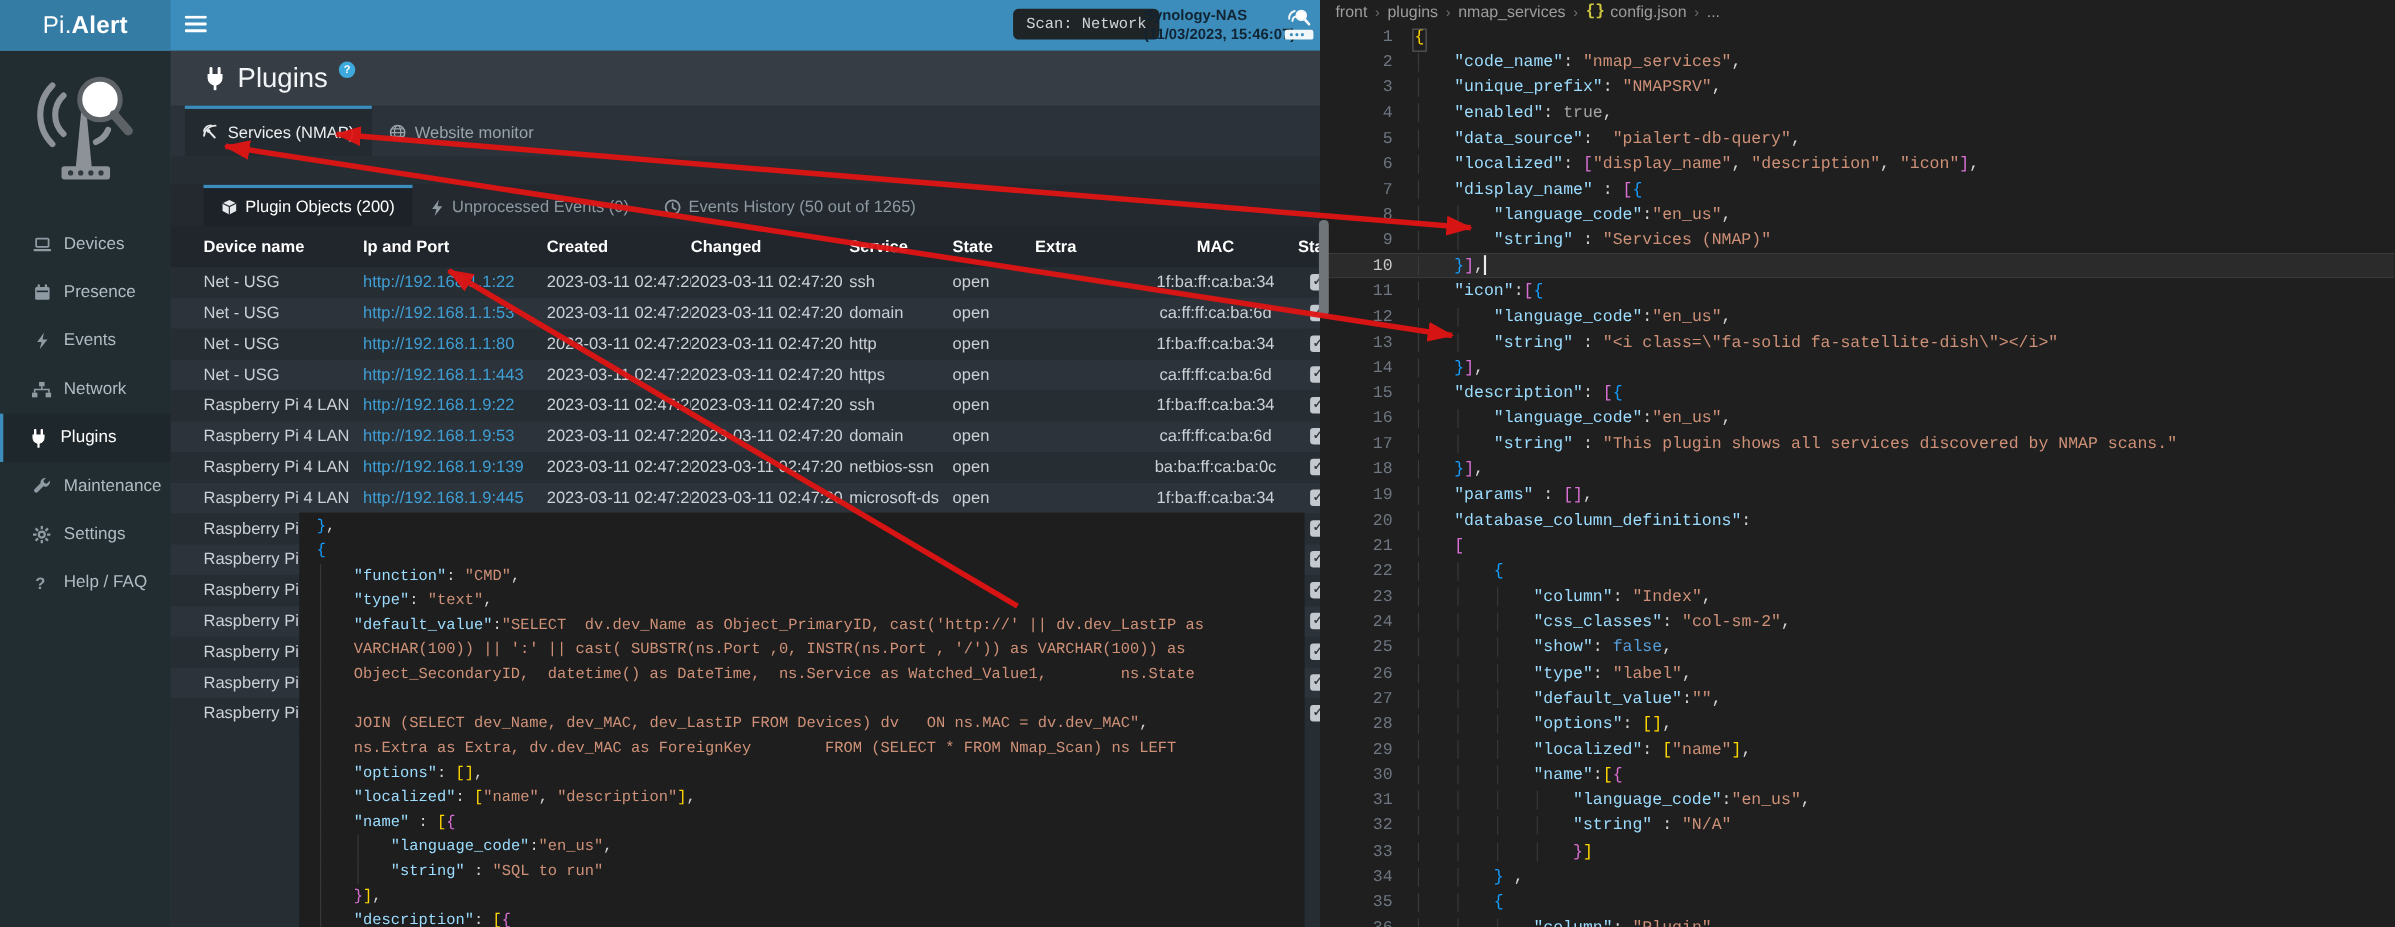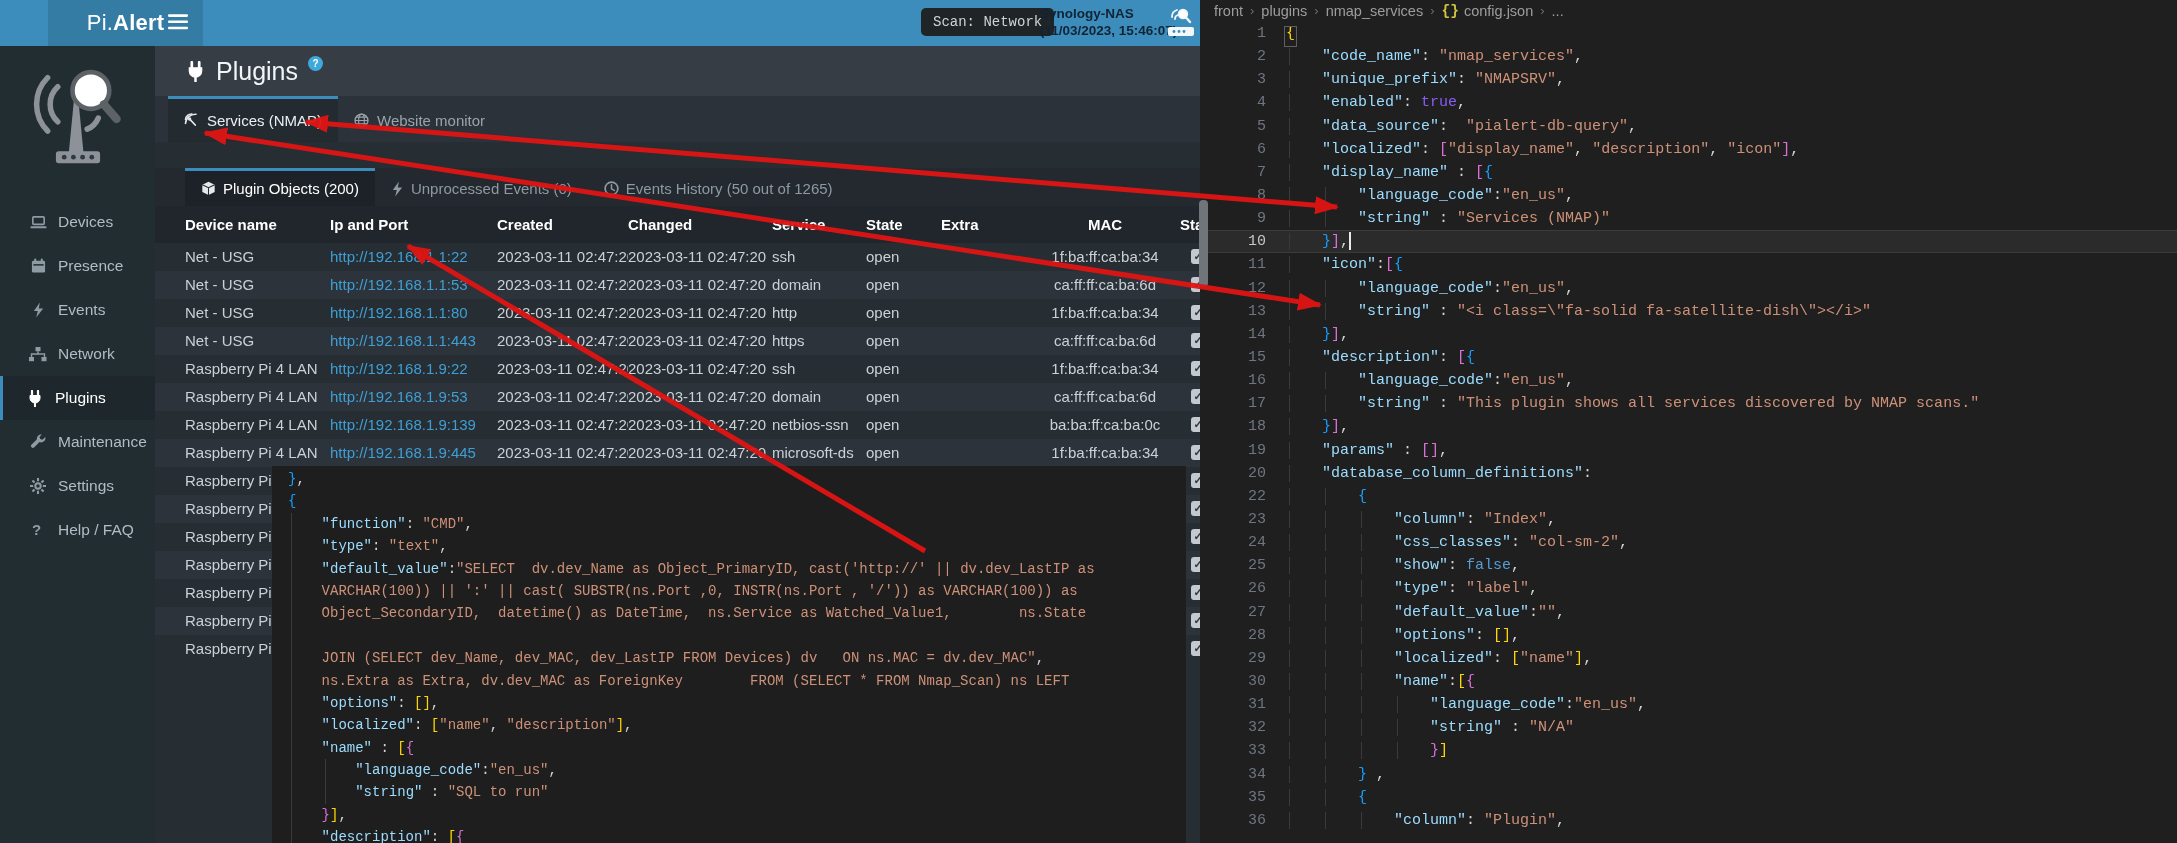--- a/index.html
+++ b/index.html
@@ -2,21 +2,21 @@
 <html><head>
 <meta charset="utf-8">
 <style>
   html,body{margin:0;padding:0;background:#14181b;}
   #stage{position:relative;width:2177px;height:843px;overflow:hidden;
          font-family:"Liberation Sans",sans-serif;-webkit-font-smoothing:antialiased;}
   
   #app{position:absolute;left:0;top:0;width:1200px;height:843px;overflow:hidden;background:#363d44;}
   .topbar{position:absolute;left:0;top:0;width:1200px;height:46px;background:#3c8dbc;z-index:5;}
   .logo-box{position:absolute;left:0;top:0;width:155px;height:46px;background:#357ca5;color:#fff;
-            display:flex;align-items:center;justify-content:center;font-size:22px;letter-spacing:.2px;margin-left:48px;}
+            display:flex;align-items:center;justify-content:center;font-size:22px;letter-spacing:.2px;}
   .logo-box b{font-weight:700;}
   .hamburger{position:absolute;left:168px;top:14px;width:20px;height:18px;color:#fff;cursor:pointer;}
   .scan-badge{position:absolute;left:921px;top:8px;height:22px;padding:3px 12px;background:#1f2427;
               border-radius:5px;color:#cfd4d8;font-family:"Liberation Mono",monospace;font-size:14px;line-height:22px;}
   .nas-block{position:absolute;left:1040px;top:5px;color:#102433;font-size:13.5px;font-weight:700;line-height:17px;}
   .nas-icon{position:absolute;left:1166px;top:7px;width:30px;height:32px;color:#f2f7fa;}
   
   #sidebar{position:absolute;left:0;top:46px;width:155px;height:797px;background:#222d32;z-index:4;}
   .side-logo{display:flex;justify-content:center;padding:14px 0 8px 0;}
   .side-menu{margin-top:14px;}
@@ -544,37 +544,38 @@
         </span>
         <span class="crumb-sep">›</span>
         <span class="crumb" style="display: inline-flex; gap: 5px; align-items: center;">
           <span>...</span>
         </span>
       </div>
     <div id="editor-lines">
         <div class="ed-line"><span class="ln">1</span><span class="code"><span class="bbox"></span><span style="color: rgb(255, 215, 0);">{</span></span></div>
         <div class="ed-line"><span class="ln">2</span><span class="code"><span class="indent-guide" style="left: 3px;"></span><span>    </span><span style="color: rgb(156, 220, 254);">"code_name"</span><span>: </span><span style="color: rgb(206, 145, 120);">"nmap_services"</span><span>,</span></span></div>
         <div class="ed-line"><span class="ln">3</span><span class="code"><span class="indent-guide" style="left: 3px;"></span><span>    </span><span style="color: rgb(156, 220, 254);">"unique_prefix"</span><span>: </span><span style="color: rgb(206, 145, 120);">"NMAPSRV"</span><span>,</span></span></div>
-        <div class="ed-line"><span class="ln">4</span><span class="code"><span class="indent-guide" style="left: 3px;"></span><span>    </span><span style="color: rgb(156, 220, 254);">"enabled"</span><span>: </span><span style="color: #8b5cf6;">true</span><span>,</span></span></div>
+        <div class="ed-line"><span class="ln">4</span><span class="code"><span class="indent-guide" style="left: 3px;"></span><span>    </span><span style="color: rgb(156, 220, 254);">"enabled"</span><span>: </span><span style="color: #a3a3a3;">true</span><span>,</span></span></div>
         <div class="ed-line"><span class="ln">5</span><span class="code"><span class="indent-guide" style="left: 3px;"></span><span>    </span><span style="color: rgb(156, 220, 254);">"data_source"</span><span>:  </span><span style="color: rgb(206, 145, 120);">"pialert-db-query"</span><span>,</span></span></div>
         <div class="ed-line"><span class="ln">6</span><span class="code"><span class="indent-guide" style="left: 3px;"></span><span>    </span><span style="color: rgb(156, 220, 254);">"localized"</span><span>: </span><span style="color: rgb(218, 112, 214);">[</span><span style="color: rgb(206, 145, 120);">"display_name"</span><span>, </span><span style="color: rgb(206, 145, 120);">"description"</span><span>, </span><span style="color: rgb(206, 145, 120);">"icon"</span><span style="color: rgb(218, 112, 214);">]</span><span>,</span></span></div>
         <div class="ed-line"><span class="ln">7</span><span class="code"><span class="indent-guide" style="left: 3px;"></span><span>    </span><span style="color: rgb(156, 220, 254);">"display_name"</span><span> : </span><span style="color: rgb(218, 112, 214);">[</span><span style="color: rgb(23, 159, 255);">{</span></span></div>
         <div class="ed-line"><span class="ln">8</span><span class="code"><span class="indent-guide" style="left: 3px;"></span><span class="indent-guide" style="left: 39px;"></span><span>        </span><span style="color: rgb(156, 220, 254);">"language_code"</span><span>:</span><span style="color: rgb(206, 145, 120);">"en_us"</span><span>,</span></span></div>
         <div class="ed-line"><span class="ln">9</span><span class="code"><span class="indent-guide" style="left: 3px;"></span><span class="indent-guide" style="left: 39px;"></span><span>        </span><span style="color: rgb(156, 220, 254);">"string"</span><span> : </span><span style="color: rgb(206, 145, 120);">"Services (NMAP)"</span></span></div>
         <div class="ed-line cur"><span class="ln">10</span><span class="code"><span class="indent-guide" style="left: 3px;"></span><span>    </span><span style="color: rgb(23, 159, 255);">}</span><span style="color: rgb(218, 112, 214);">]</span><span>,</span><span class="cursor"></span></span></div>
         <div class="ed-line"><span class="ln">11</span><span class="code"><span class="indent-guide" style="left: 3px;"></span><span>    </span><span style="color: rgb(156, 220, 254);">"icon"</span><span>:</span><span style="color: rgb(218, 112, 214);">[</span><span style="color: rgb(23, 159, 255);">{</span></span></div>
         <div class="ed-line"><span class="ln">12</span><span class="code"><span class="indent-guide" style="left: 3px;"></span><span class="indent-guide" style="left: 39px;"></span><span>        </span><span style="color: rgb(156, 220, 254);">"language_code"</span><span>:</span><span style="color: rgb(206, 145, 120);">"en_us"</span><span>,</span></span></div>
         <div class="ed-line"><span class="ln">13</span><span class="code"><span class="indent-guide" style="left: 3px;"></span><span class="indent-guide" style="left: 39px;"></span><span>        </span><span style="color: rgb(156, 220, 254);">"string"</span><span> : </span><span style="color: rgb(206, 145, 120);">"&lt;i class=\"fa-solid fa-satellite-dish\"&gt;&lt;/i&gt;"</span></span></div>
         <div class="ed-line"><span class="ln">14</span><span class="code"><span class="indent-guide" style="left: 3px;"></span><span>    </span><span style="color: rgb(23, 159, 255);">}</span><span style="color: rgb(218, 112, 214);">]</span><span>,</span></span></div>
         <div class="ed-line"><span class="ln">15</span><span class="code"><span class="indent-guide" style="left: 3px;"></span><span>    </span><span style="color: rgb(156, 220, 254);">"description"</span><span>: </span><span style="color: rgb(218, 112, 214);">[</span><span style="color: rgb(23, 159, 255);">{</span></span></div>
         <div class="ed-line"><span class="ln">16</span><span class="code"><span class="indent-guide" style="left: 3px;"></span><span class="indent-guide" style="left: 39px;"></span><span>        </span><span style="color: rgb(156, 220, 254);">"language_code"</span><span>:</span><span style="color: rgb(206, 145, 120);">"en_us"</span><span>,</span></span></div>
         <div class="ed-line"><span class="ln">17</span><span class="code"><span class="indent-guide" style="left: 3px;"></span><span class="indent-guide" style="left: 39px;"></span><span>        </span><span style="color: rgb(156, 220, 254);">"string"</span><span> : </span><span style="color: rgb(206, 145, 120);">"This plugin shows all services discovered by NMAP scans."</span></span></div>
         <div class="ed-line"><span class="ln">18</span><span class="code"><span class="indent-guide" style="left: 3px;"></span><span>    </span><span style="color: rgb(23, 159, 255);">}</span><span style="color: rgb(218, 112, 214);">]</span><span>,</span></span></div>
         <div class="ed-line"><span class="ln">19</span><span class="code"><span class="indent-guide" style="left: 3px;"></span><span>    </span><span style="color: rgb(156, 220, 254);">"params"</span><span> : </span><span style="color: rgb(218, 112, 214);">[</span><span style="color: rgb(218, 112, 214);">]</span><span>,</span></span></div>
         <div class="ed-line"><span class="ln">20</span><span class="code"><span class="indent-guide" style="left: 3px;"></span><span>    </span><span style="color: rgb(156, 220, 254);">"database_column_definitions"</span><span>:</span></span></div>
+        <div class="ed-line"><span class="ln">21</span><span class="code"><span class="indent-guide" style="left: 3px;"></span><span>    </span><span style="color: rgb(218, 112, 214);">[</span></span></div>
         <div class="ed-line"><span class="ln">22</span><span class="code"><span class="indent-guide" style="left: 3px;"></span><span class="indent-guide" style="left: 39px;"></span><span>        </span><span style="color: rgb(23, 159, 255);">{</span></span></div>
         <div class="ed-line"><span class="ln">23</span><span class="code"><span class="indent-guide" style="left: 3px;"></span><span class="indent-guide" style="left: 39px;"></span><span class="indent-guide" style="left: 75px;"></span><span>            </span><span style="color: rgb(156, 220, 254);">"column"</span><span>: </span><span style="color: rgb(206, 145, 120);">"Index"</span><span>,</span></span></div>
         <div class="ed-line"><span class="ln">24</span><span class="code"><span class="indent-guide" style="left: 3px;"></span><span class="indent-guide" style="left: 39px;"></span><span class="indent-guide" style="left: 75px;"></span><span>            </span><span style="color: rgb(156, 220, 254);">"css_classes"</span><span>: </span><span style="color: rgb(206, 145, 120);">"col-sm-2"</span><span>,</span></span></div>
         <div class="ed-line"><span class="ln">25</span><span class="code"><span class="indent-guide" style="left: 3px;"></span><span class="indent-guide" style="left: 39px;"></span><span class="indent-guide" style="left: 75px;"></span><span>            </span><span style="color: rgb(156, 220, 254);">"show"</span><span>: </span><span style="color: rgb(86, 156, 214);">false</span><span>,</span></span></div>
         <div class="ed-line"><span class="ln">26</span><span class="code"><span class="indent-guide" style="left: 3px;"></span><span class="indent-guide" style="left: 39px;"></span><span class="indent-guide" style="left: 75px;"></span><span>            </span><span style="color: rgb(156, 220, 254);">"type"</span><span>: </span><span style="color: rgb(206, 145, 120);">"label"</span><span>,</span></span></div>
         <div class="ed-line"><span class="ln">27</span><span class="code"><span class="indent-guide" style="left: 3px;"></span><span class="indent-guide" style="left: 39px;"></span><span class="indent-guide" style="left: 75px;"></span><span>            </span><span style="color: rgb(156, 220, 254);">"default_value"</span><span>:</span><span style="color: rgb(206, 145, 120);">""</span><span>,</span></span></div>
         <div class="ed-line"><span class="ln">28</span><span class="code"><span class="indent-guide" style="left: 3px;"></span><span class="indent-guide" style="left: 39px;"></span><span class="indent-guide" style="left: 75px;"></span><span>            </span><span style="color: rgb(156, 220, 254);">"options"</span><span>: </span><span style="color: rgb(255, 215, 0);">[</span><span style="color: rgb(255, 215, 0);">]</span><span>,</span></span></div>
         <div class="ed-line"><span class="ln">29</span><span class="code"><span class="indent-guide" style="left: 3px;"></span><span class="indent-guide" style="left: 39px;"></span><span class="indent-guide" style="left: 75px;"></span><span>            </span><span style="color: rgb(156, 220, 254);">"localized"</span><span>: </span><span style="color: rgb(255, 215, 0);">[</span><span style="color: rgb(206, 145, 120);">"name"</span><span style="color: rgb(255, 215, 0);">]</span><span>,</span></span></div>
         <div class="ed-line"><span class="ln">30</span><span class="code"><span class="indent-guide" style="left: 3px;"></span><span class="indent-guide" style="left: 39px;"></span><span class="indent-guide" style="left: 75px;"></span><span>            </span><span style="color: rgb(156, 220, 254);">"name"</span><span>:</span><span style="color: rgb(255, 215, 0);">[</span><span style="color: rgb(218, 112, 214);">{</span></span></div>
         <div class="ed-line"><span class="ln">31</span><span class="code"><span class="indent-guide" style="left: 3px;"></span><span class="indent-guide" style="left: 39px;"></span><span class="indent-guide" style="left: 75px;"></span><span class="indent-guide" style="left: 111px;"></span><span>                </span><span style="color: rgb(156, 220, 254);">"language_code"</span><span>:</span><span style="color: rgb(206, 145, 120);">"en_us"</span><span>,</span></span></div>

